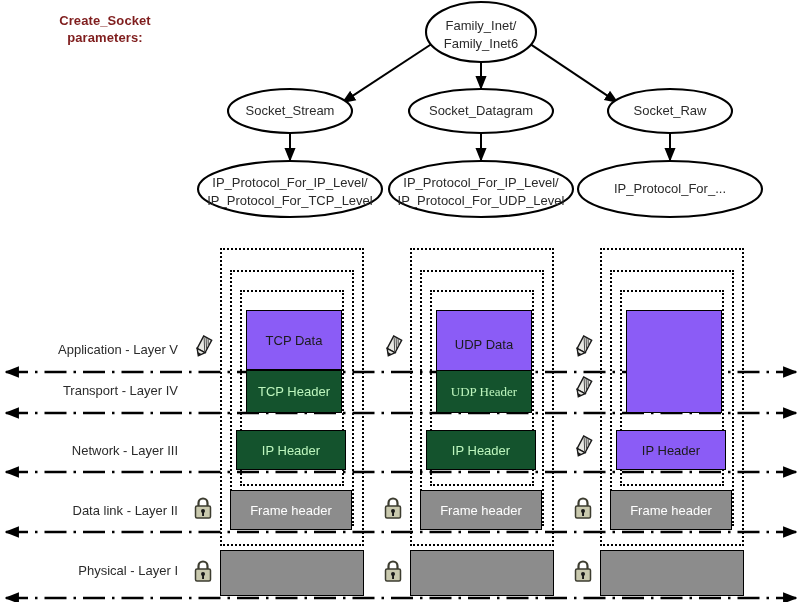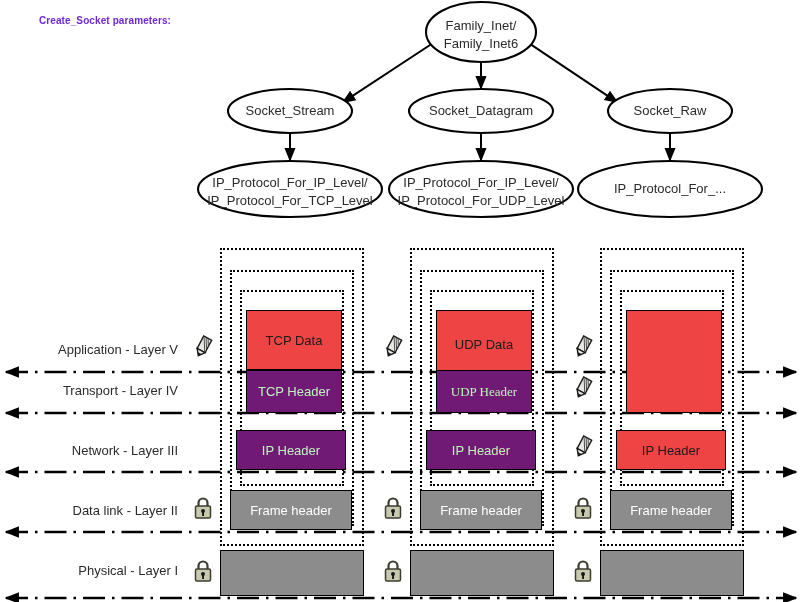--- a/index.html
+++ b/index.html
@@ -6,21 +6,21 @@
   body{
     width:802px;height:602px;position:relative;overflow:hidden;
     background:#ffffff;
     font-family:"Liberation Sans","DejaVu Sans",sans-serif;
     color:#2b2b2b;
   }
   .diagram{position:absolute;left:0;top:0;width:802px;height:602px;}
 
   
   .heading{
-    position:absolute;font-weight:bold;font-size:10px;color:#6d28d9;
+    position:absolute;font-weight:bold;font-size:13px;color:#7f1d1d;
     text-align:center;line-height:17px;letter-spacing:.1px;
   }
   #create-socket-title{left:30px;top:12px;width:150px;}
   #osi-title{left:40px;top:243px;width:140px;}
 
   
   svg.graph{position:absolute;left:0;top:0;width:802px;height:602px;
             overflow:visible;pointer-events:none;}
   .ell{fill:#ffffff;stroke:#000000;stroke-width:2.1;}
   .elabel{
@@ -42,22 +42,22 @@
   .stack{position:absolute;top:246px;height:356px;}
   .dbox{
     position:absolute;border:2px dotted #000000;
     box-sizing:border-box;background:transparent;
   }
   .blk{
     position:absolute;box-sizing:border-box;border:1.6px solid #000000;
     display:flex;align-items:center;justify-content:center;
     font-size:13px;line-height:1;text-align:center;
   }
-  .blk.light{background:#ef4444;color:#1b1b1b;}
-  .blk.dark{background:#701a75;color:#bdf5bd;}
+  .blk.light{background:#8b5cf6;color:#1b1b1b;}
+  .blk.dark{background:#14532d;color:#bdf5bd;}
   .blk.gray{background:#8c8c8c;color:#ffffff;}
 
   
   .icon{position:absolute;width:22px;height:26px;}
 </style>
 </head>
 <body>
 
 <div class="diagram">
 

